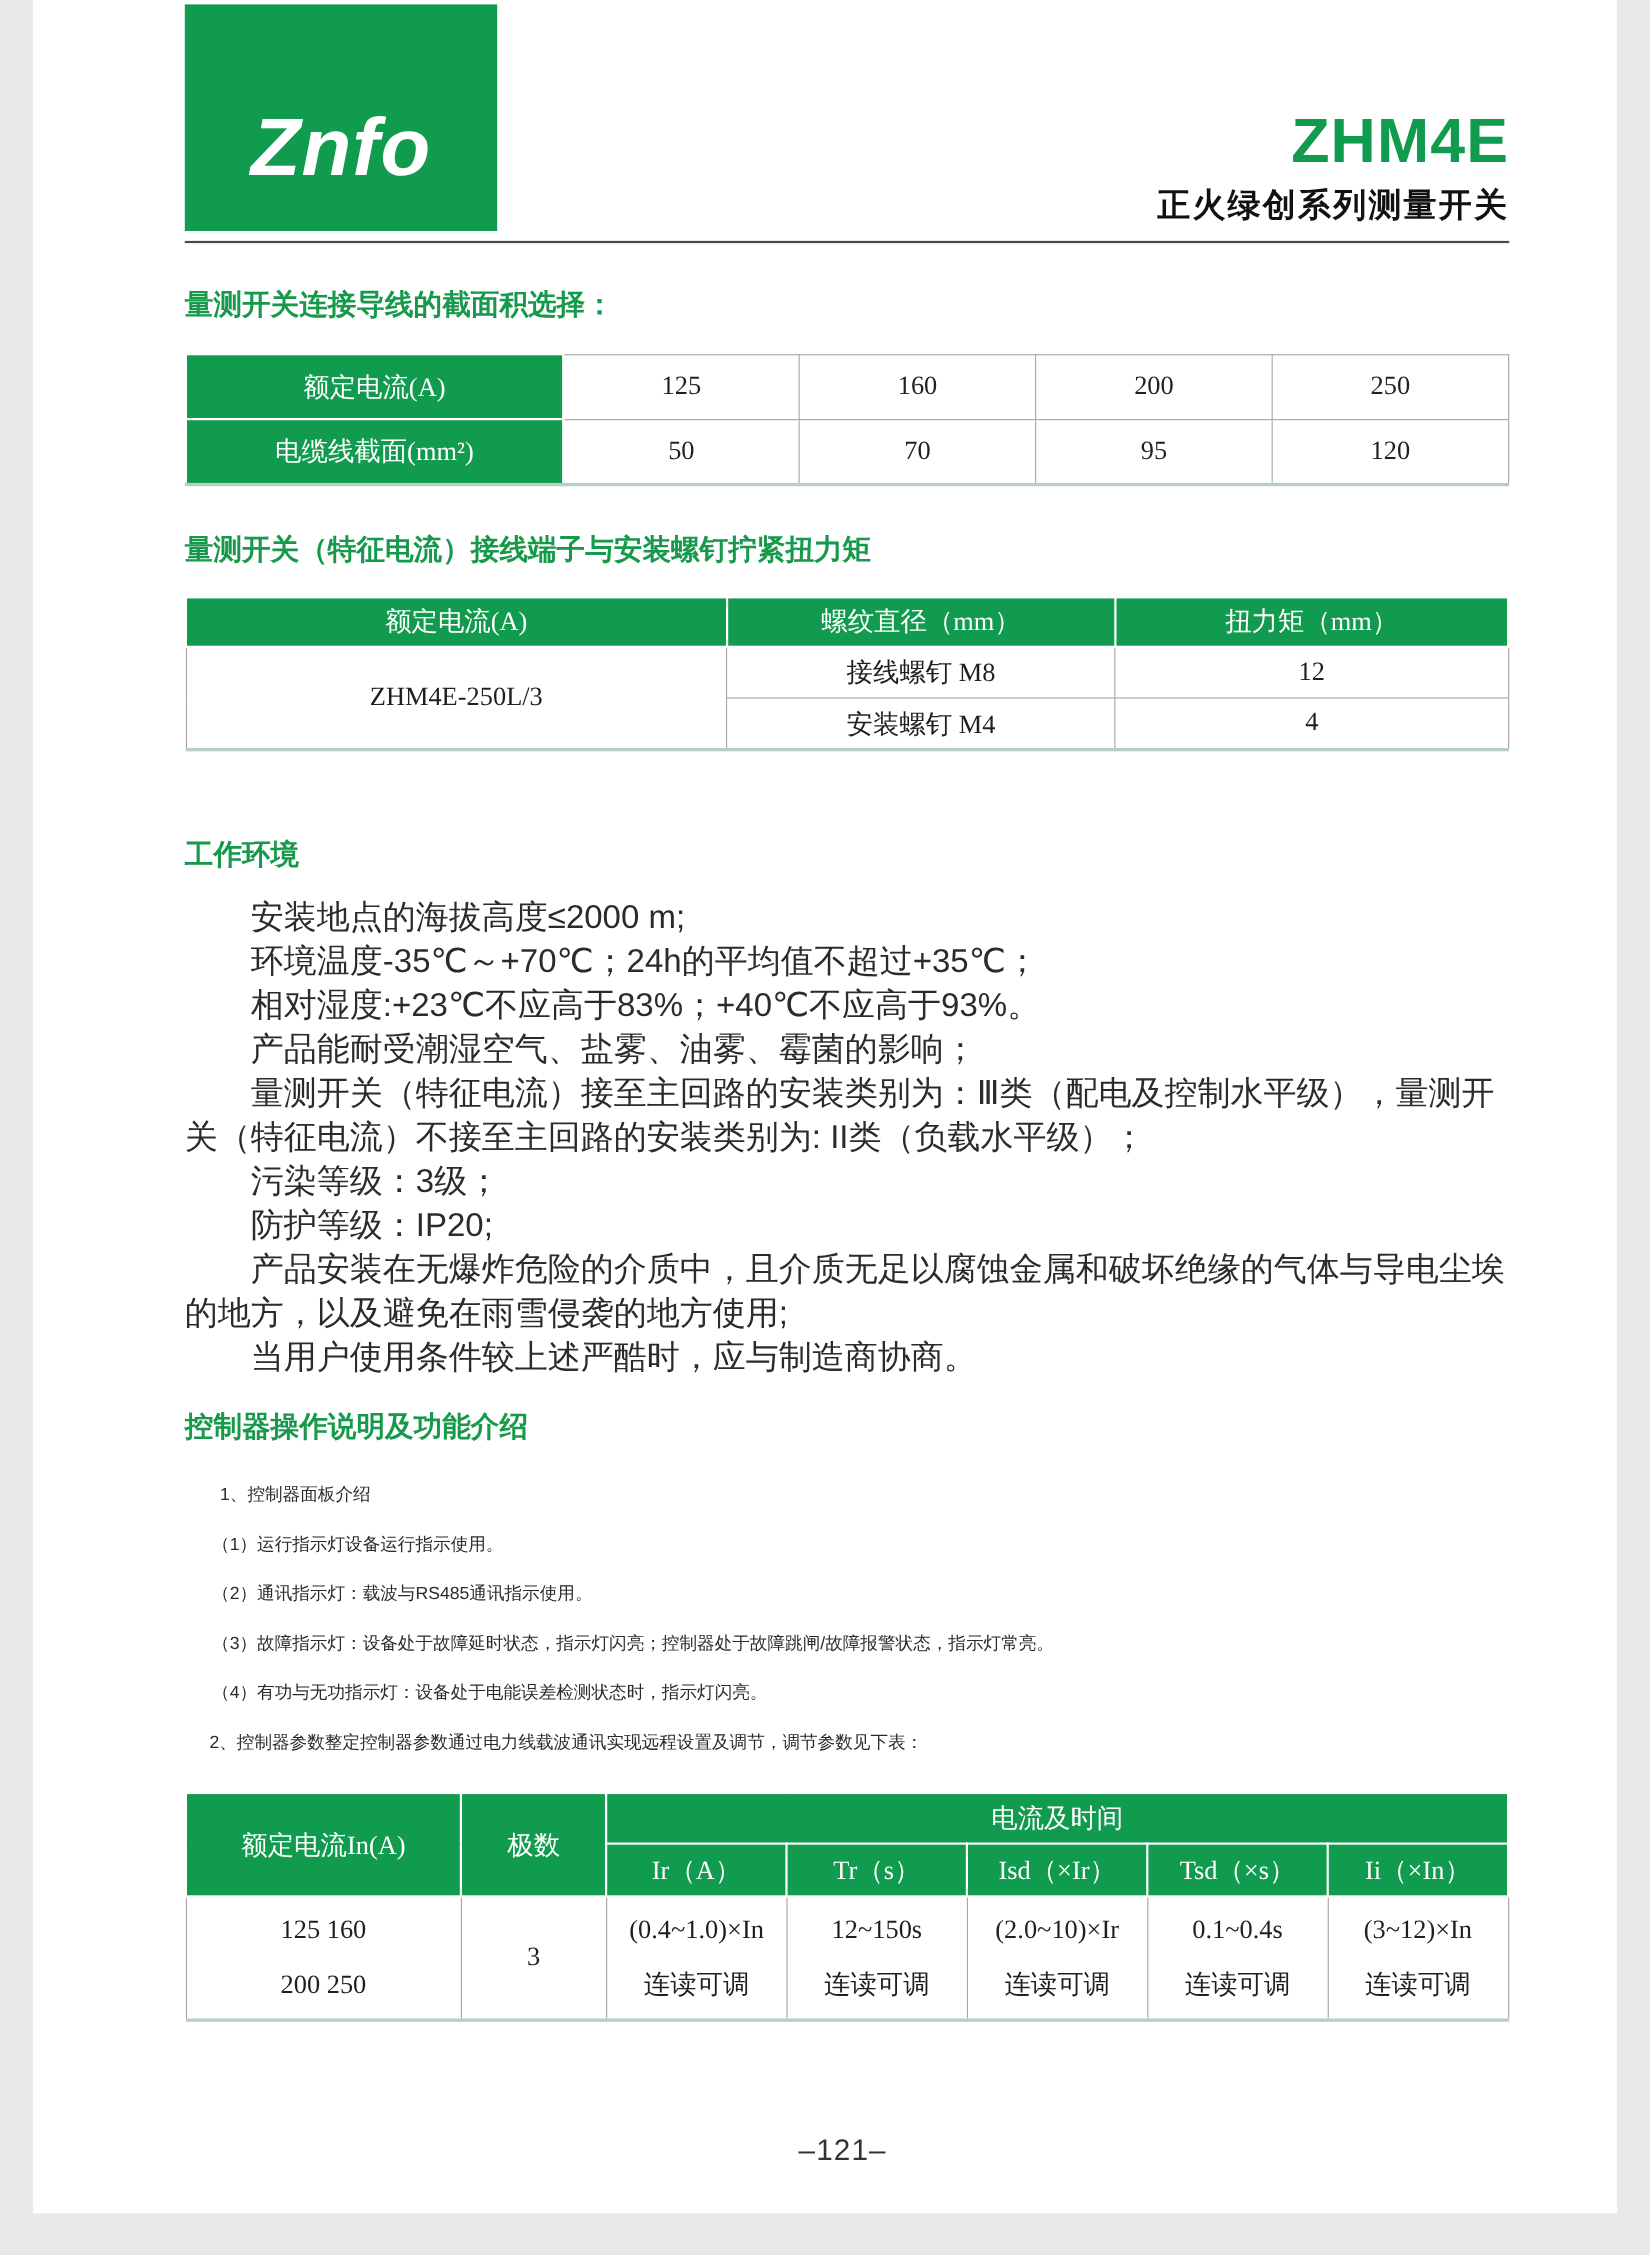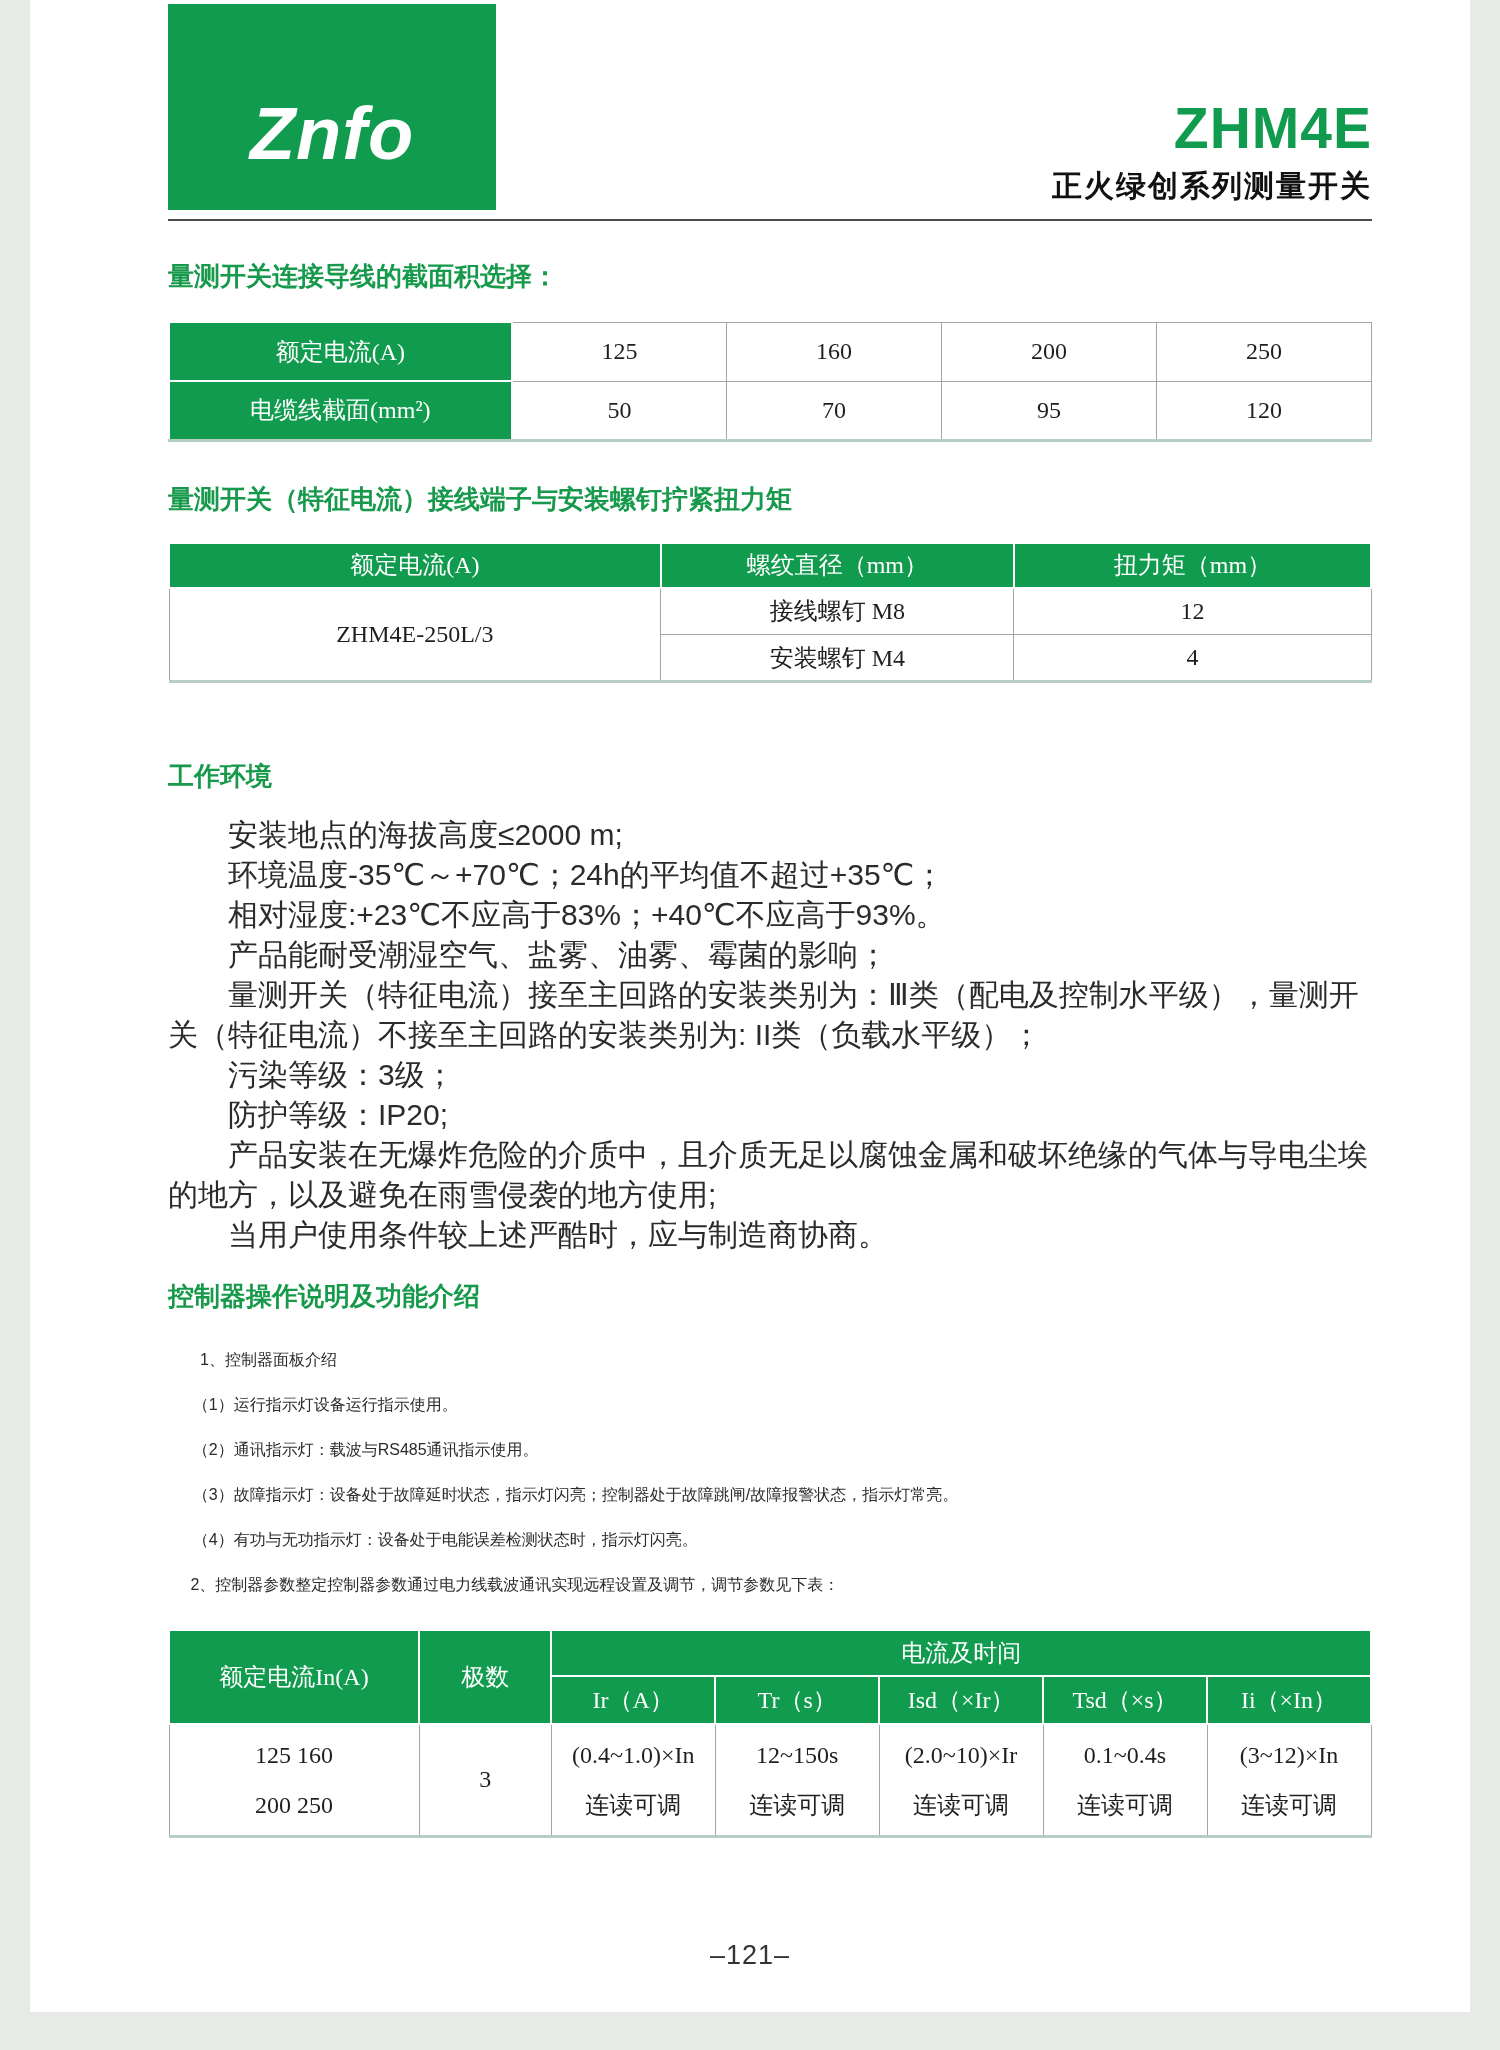--- a/index.html
+++ b/index.html
@@ -16,21 +16,21 @@
     left: 30px; top: 0;
     width: 1440px; height: 2012px;
     background: #ffffff;
   }
   .content { padding: 0 98px 0 138px; }
 
   
   .header { position: relative; height: 221px; border-bottom: 2px solid #4a4a4a; }
   .logo-block {
     position: absolute; left: 0; top: 4px;
-    width: 328px; height: 206px;
+    width: 284px; height: 206px;
     background: #119b4e;
     display: flex; align-items: center; justify-content: center;
     padding-top: 52px;
   }
   .logo-text {
     color: #fff; font-size: 74px; font-weight: bold; font-style: italic;
     letter-spacing: 1px;
   }
   .header-right { position: absolute; right: 0; bottom: 12px; text-align: right; }
   .model {
@@ -83,21 +83,21 @@
     text-indent: 2em;
   }
   .ctrl-line { font-size: 16px; line-height: 45px; color: #2b2b2b; }
   .ctrl-num  { padding-left: 2em; }
   .ctrl-sub  { padding-left: 1.55em; }
   .ctrl-num2 { padding-left: 1.4em; }
   #params-table { margin-top: 22px; }
 
   
   .page-number {
-    position: absolute; top: 1940px; left: 0; width: 100%;
+    position: absolute; top: 1940px; left: 16px; width: 100%;
     text-align: center; font-size: 27px; color: #333; letter-spacing: 1px;
   }
 </style>
 </head>
 <body>
 
 <div class="page">
   <div class="content">
 
     <div class="header">

